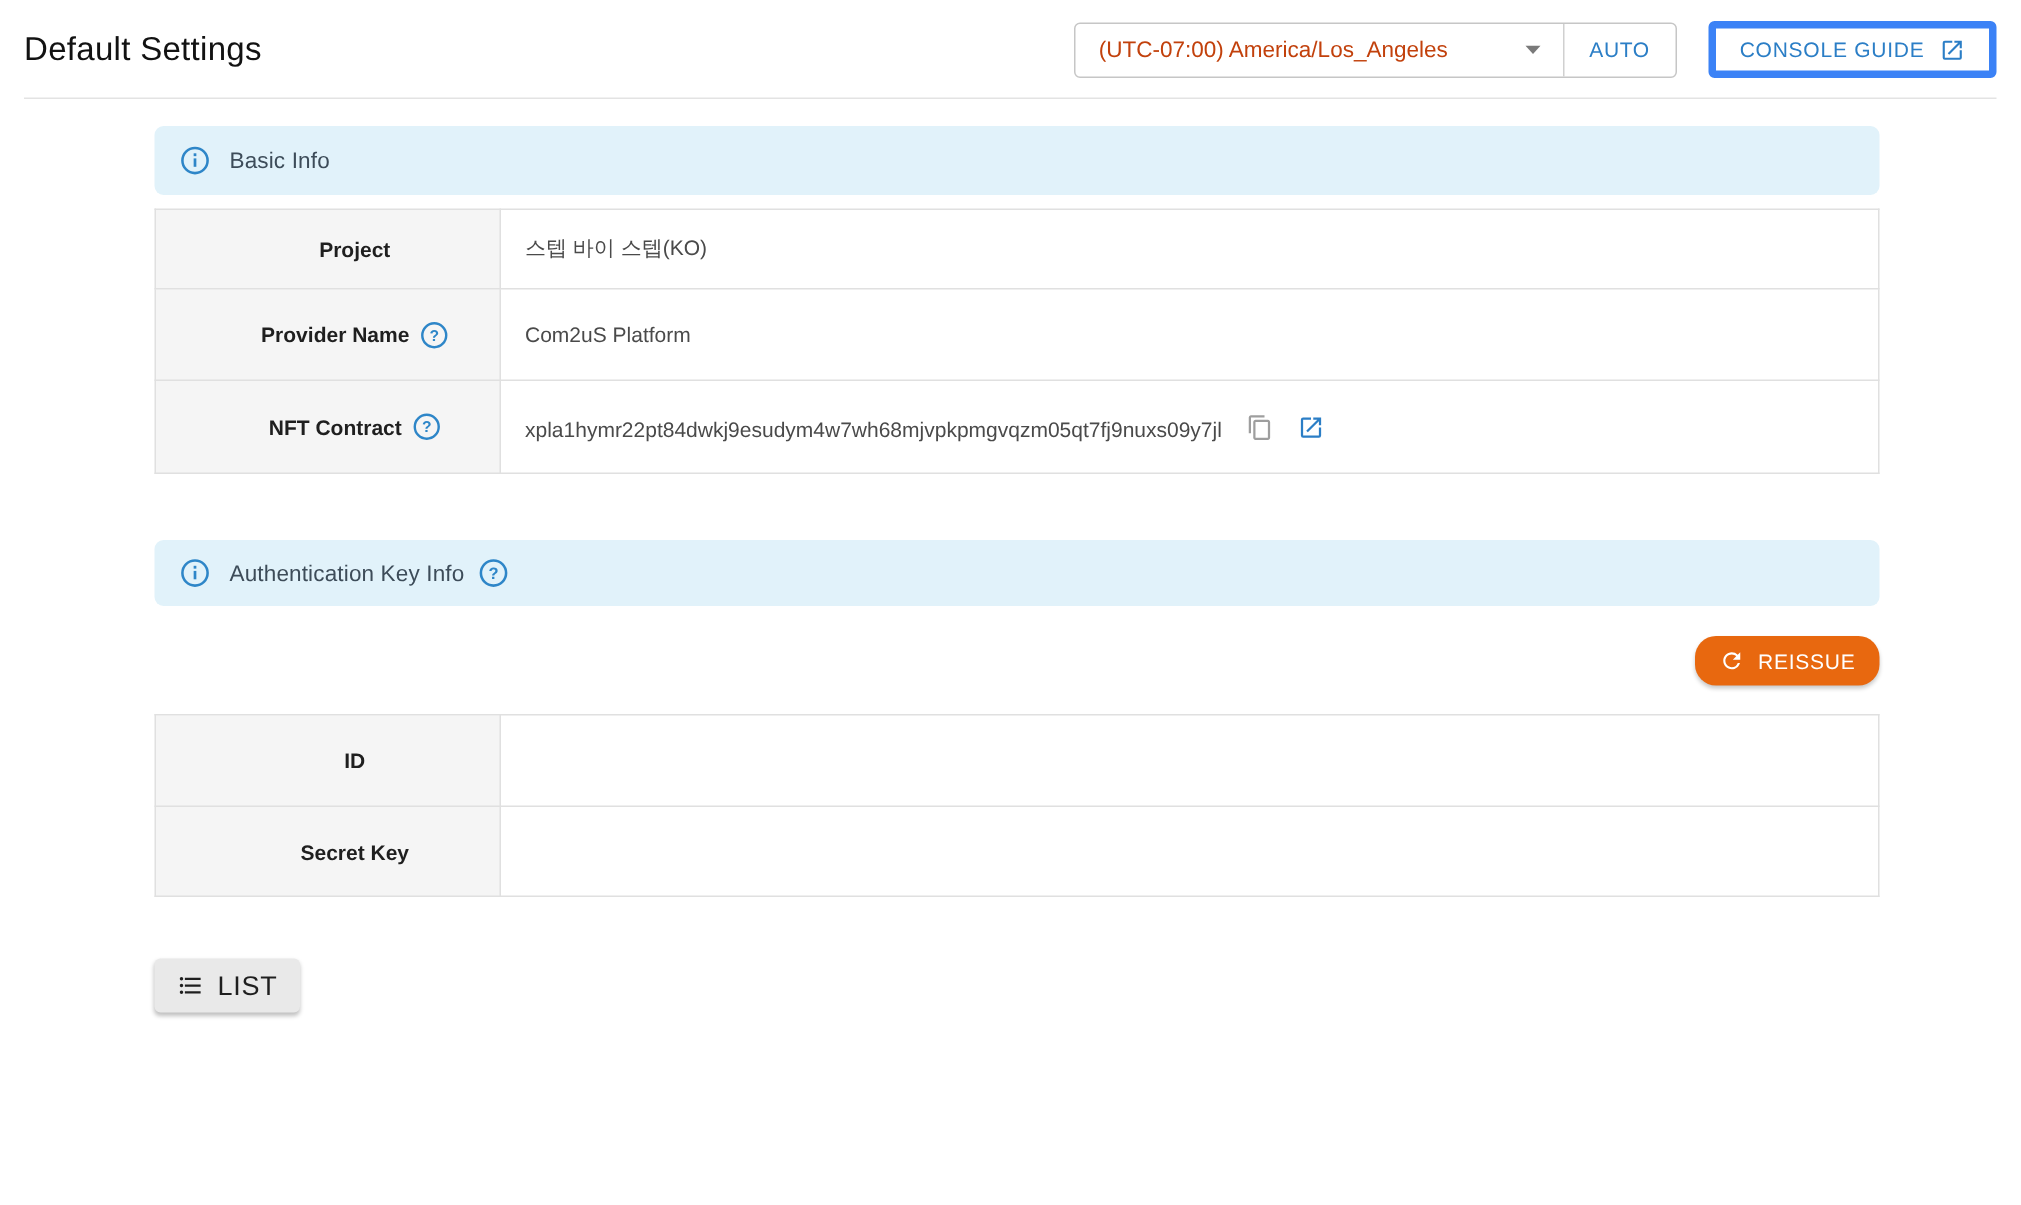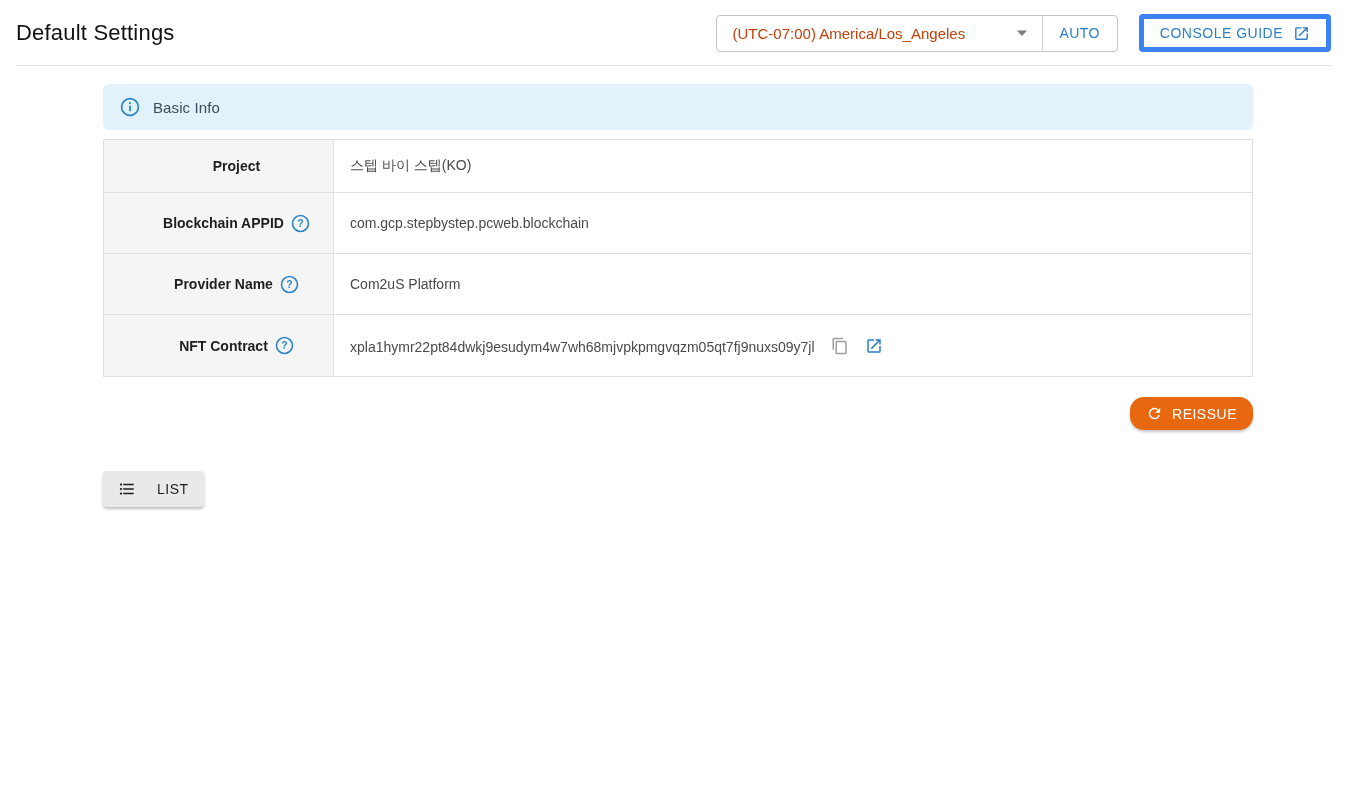--- a/index.html
+++ b/index.html
@@ -75,23 +75,23 @@
     display:flex; align-items:center; gap:9px; height:33px; padding:0 16px;
     background:#e8680f; border:none; border-radius:14px;
     color:#ffffff; font-size:14px; letter-spacing:0.5px; cursor:pointer;
     box-shadow:0 2px 3px rgba(0,0,0,0.22);
   }
 
   .auth-table { margin-top:19px !important; }
 
   .list-btn {
     margin-top:41px; margin-bottom:9px;
-    display:inline-flex; align-items:center; gap:21px; height:36px; padding:0 15px;
+    display:inline-flex; align-items:center; gap:9px; height:36px; padding:0 15px;
     background:#e9e9e9; border:none; border-radius:4px;
-    color:#1f1f1f; font-size:14px; letter-spacing:0.5px; cursor:pointer;
+    color:#1f1f1f; font-size:18px; letter-spacing:0.5px; cursor:pointer;
     box-shadow:0 2px 3px rgba(0,0,0,0.25);
   }
 
   svg { display:block; }
 </style>
 </head>
 <body>
 
 <div class="header">
   <div class="page-title">Default Settings</div>
@@ -143,36 +143,20 @@
         <td class="label-cell">
           <div class="label-wrap">
             <span class="label-text">Project</span>
           </div>
         </td>
         <td class="value-cell">
           <span>스텝 바이 스텝(KO)</span>
         </td>
       </tr>
 
-      <tr class="row-h61">
-        <td class="label-cell">
-          <div class="label-wrap">
-            <span class="label-text">Blockchain APPID</span>
-            <span>
-              <svg width="19" height="19" viewBox="0 0 20 20">
-                  <circle cx="10" cy="10" r="8.4" fill="none" stroke="#2e86c8" stroke-width="1.7"></circle>
-                  <text x="10" y="14" font-size="11" font-weight="bold" fill="#2e86c8" text-anchor="middle" font-family="Liberation Sans, sans-serif">?</text>
-                </svg>
-            </span>
-          </div>
-        </td>
-        <td class="value-cell">
-          <span>com.gcp.stepbystep.pcweb.blockchain</span>
-        </td>
-      </tr>
 
 
       <tr class="row-h61">
         <td class="label-cell">
           <div class="label-wrap">
             <span class="label-text">Provider Name</span>
             <span>
               <svg width="19" height="19" viewBox="0 0 20 20">
                   <circle cx="10" cy="10" r="8.4" fill="none" stroke="#2e86c8" stroke-width="1.7"></circle>
                   <text x="10" y="14" font-size="11" font-weight="bold" fill="#2e86c8" text-anchor="middle" font-family="Liberation Sans, sans-serif">?</text>
@@ -210,32 +194,72 @@
                   <path d="M19 19H5V5h7V3H5a2 2 0 0 0-2 2v14a2 2 0 0 0 2 2h14a2 2 0 0 0 2-2v-7h-2v7zM14 3v2h3.59l-9.83 9.83 1.41 1.41L19 6.41V10h2V3h-7z"></path>
                 </svg>
             </button>
           </div>
         </td>
       </tr>
     </tbody>
   </table>
 
   
+  <div class="section-band band-auth">
+    <span>
+      <svg width="20" height="20" viewBox="0 0 20 20">
+          <circle cx="10" cy="10" r="8.4" fill="none" stroke="#2e86c8" stroke-width="1.7"></circle>
+          <rect x="9.1" y="8.6" width="1.8" height="5.6" fill="#2e86c8"></rect>
+          <rect x="9.1" y="5.2" width="1.8" height="1.9" fill="#2e86c8"></rect>
+        </svg>
+    </span>
+    <span class="band-title">Authentication Key Info</span>
+    <span style="margin-left:-4px;">
+      <svg width="20" height="20" viewBox="0 0 20 20">
+          <circle cx="10" cy="10" r="8.4" fill="none" stroke="#2e86c8" stroke-width="1.7"></circle>
+          <text x="10" y="14" font-size="11" font-weight="bold" fill="#2e86c8" text-anchor="middle" font-family="Liberation Sans, sans-serif">?</text>
+        </svg>
+    </span>
+  </div>
 
   <div class="reissue-row">
     <button class="reissue-btn">
       <span>
         <svg width="17" height="17" viewBox="0 0 24 24" fill="#ffffff">
             <path d="M17.65 6.35A7.958 7.958 0 0 0 12 4c-4.42 0-7.99 3.58-7.99 8s3.57 8 7.99 8c3.73 0 6.84-2.55 7.73-6h-2.08A5.99 5.99 0 0 1 12 18c-3.31 0-6-2.69-6-6s2.69-6 6-6c1.66 0 3.14.69 4.22 1.78L13 11h7V4l-2.35 2.35z"></path>
           </svg>
       </span>
       <span>REISSUE</span>
     </button>
   </div>
 
+  <table class="info-table auth-table">
+    <tbody>
+      <tr class="row-h61">
+        <td class="label-cell">
+          <div class="label-wrap">
+            <span class="label-text">ID</span>
+          </div>
+        </td>
+        <td class="value-cell">
+          <span></span>
+        </td>
+      </tr>
+      <tr class="row-h60">
+        <td class="label-cell">
+          <div class="label-wrap">
+            <span class="label-text">Secret Key</span>
+          </div>
+        </td>
+        <td class="value-cell">
+          <span></span>
+        </td>
+      </tr>
+    </tbody>
+  </table>
 
   
   <button class="list-btn">
     <span>
       <svg width="18" height="18" viewBox="0 0 24 24" fill="#1f1f1f">
           <path d="M4 10.5c-.83 0-1.5.67-1.5 1.5s.67 1.5 1.5 1.5 1.5-.67 1.5-1.5-.67-1.5-1.5-1.5zm0-6c-.83 0-1.5.67-1.5 1.5S3.17 7.5 4 7.5 5.5 6.83 5.5 6 4.83 4.5 4 4.5zm0 12c-.83 0-1.5.67-1.5 1.5s.68 1.5 1.5 1.5 1.5-.68 1.5-1.5-.67-1.5-1.5-1.5zM7 19h14v-2H7v2zm0-6h14v-2H7v2zm0-8v2h14V5H7z"></path>
         </svg>
     </span>
     <span>LIST</span>
   </button>

